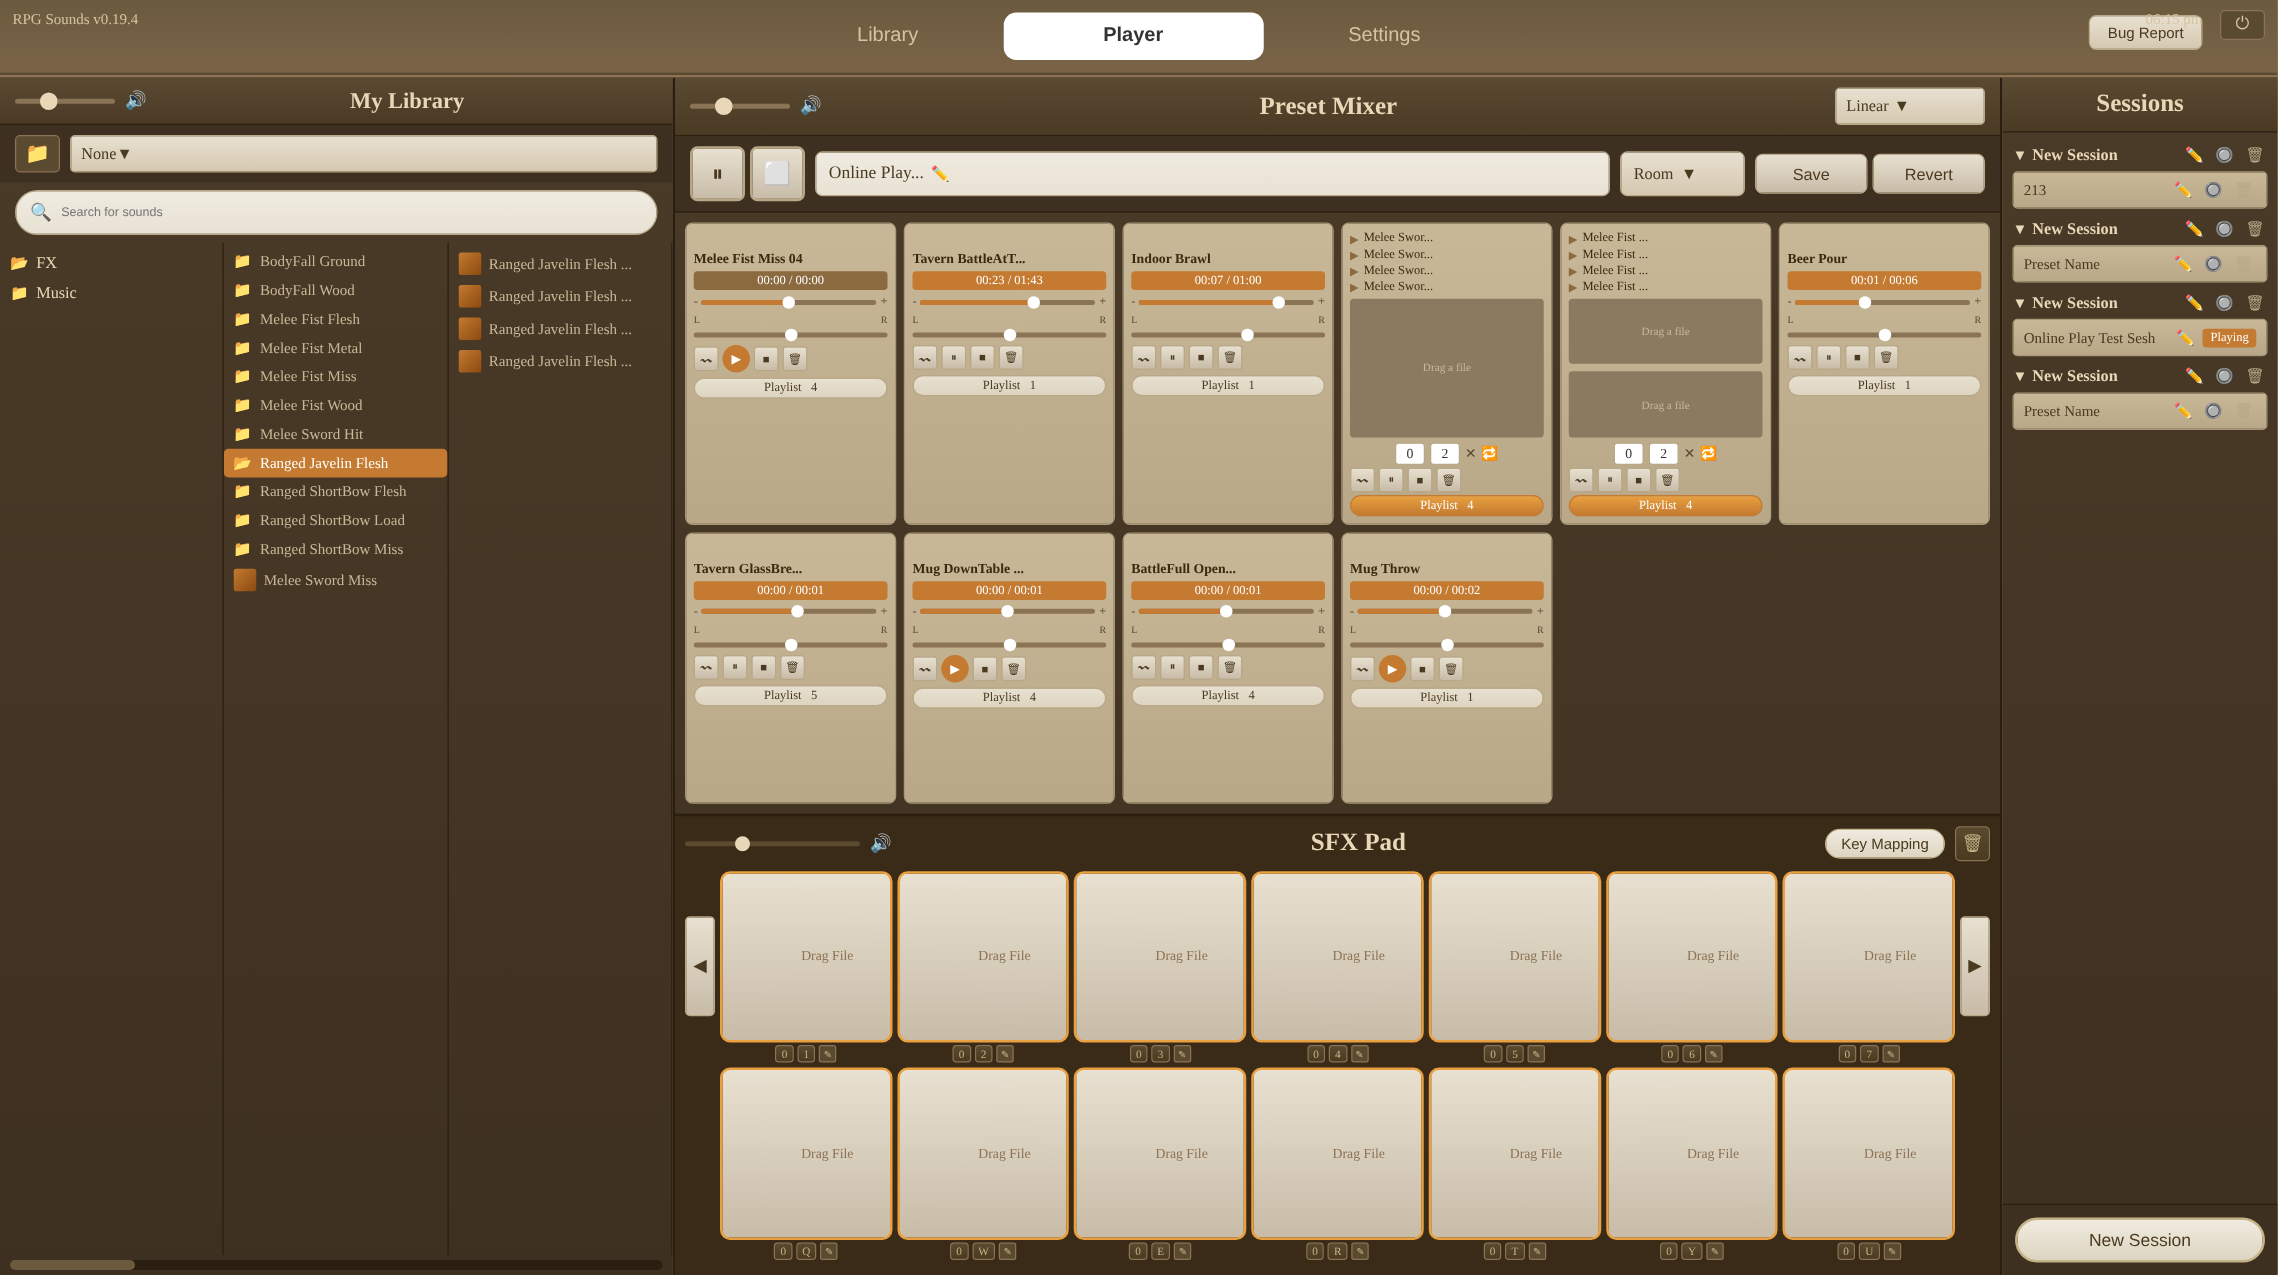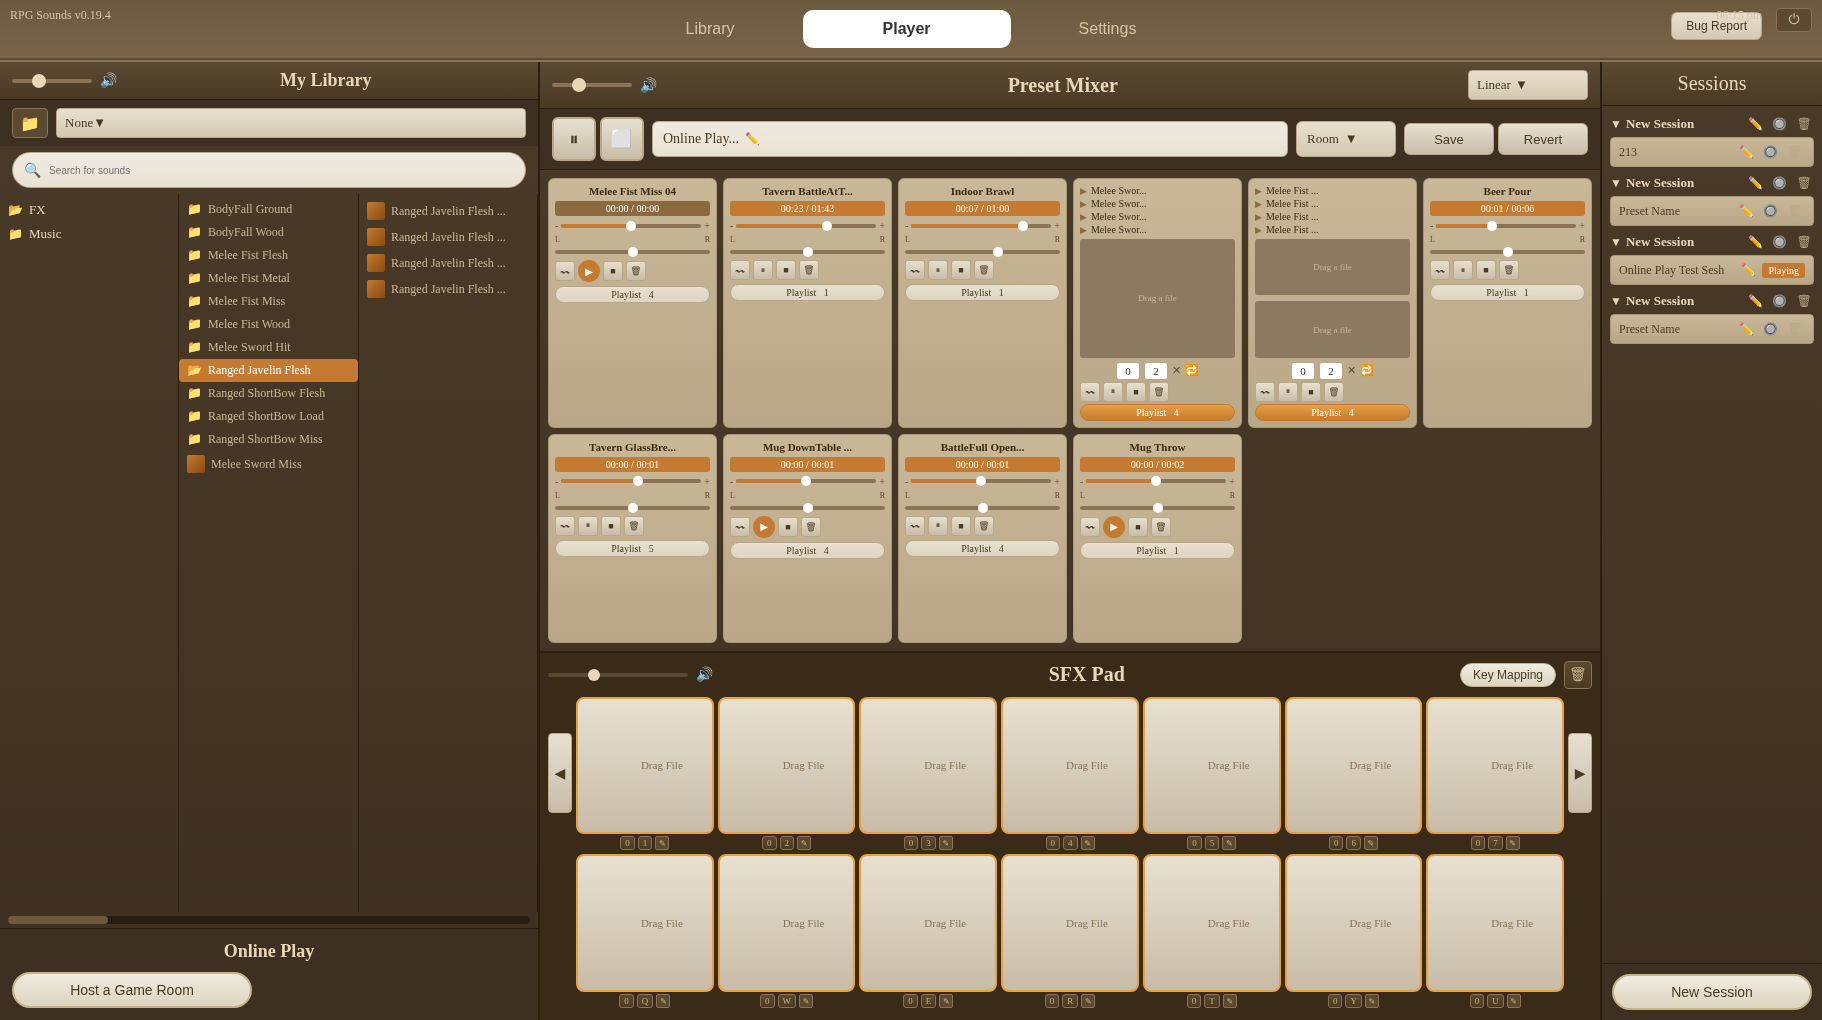--- a/index.html
+++ b/index.html
@@ -461,24 +461,25 @@
       padding: 6px;
       display: flex;
       flex-direction: column;
       gap: 4px;
     }
 
     .sound-card-title {
       font-size: 11px;
       color: #3A2A10;
       font-weight: bold;
-      text-align: center;
+      text-align: left;
       white-space: nowrap;
       overflow: hidden;
       text-overflow: ellipsis;
+      margin-top: 16px;
     }
 
     .sound-timer {
       background: #C47A30;
       border-radius: 3px;
       padding: 2px 4px;
       font-size: 10px;
       color: white;
       text-align: center;
     }
@@ -808,21 +809,21 @@
     .sessions-header {
       padding: 10px 12px;
       background: linear-gradient(180deg, #5A4A32 0%, #4A3A24 100%);
       border-bottom: 1px solid #2A1E10;
       text-align: center;
     }
 
     .sessions-title {
       font-size: 20px;
       color: #E8D8B8;
-      font-weight: normal;
+      font-weight: bold;
     }
 
     .sessions-list {
       flex: 1;
       overflow-y: auto;
       padding: 8px;
       display: flex;
       flex-direction: column;
       gap: 6px;
     }
@@ -1052,24 +1053,20 @@
             <div class="file-thumb"></div>
             <span>Ranged Javelin Flesh ...</span>
           </div>
       </div>
     </div>
 
     <div class="scrollbar-h">
       <div class="scrollbar-h-thumb"></div>
     </div>
 
-    <div class="online-play-section">
-      <div class="online-play-title">Online Play</div>
-      <button class="host-game-btn">Host a Game Room</button>
-    </div>
   </div>
 
   <div class="player-panel">
 
     <div class="mixer-header">
       <div class="volume-slider-small">
         <div class="volume-thumb"></div>
       </div>
       <span class="vol-icon">🔊</span>
       <div class="spacer"></div>

